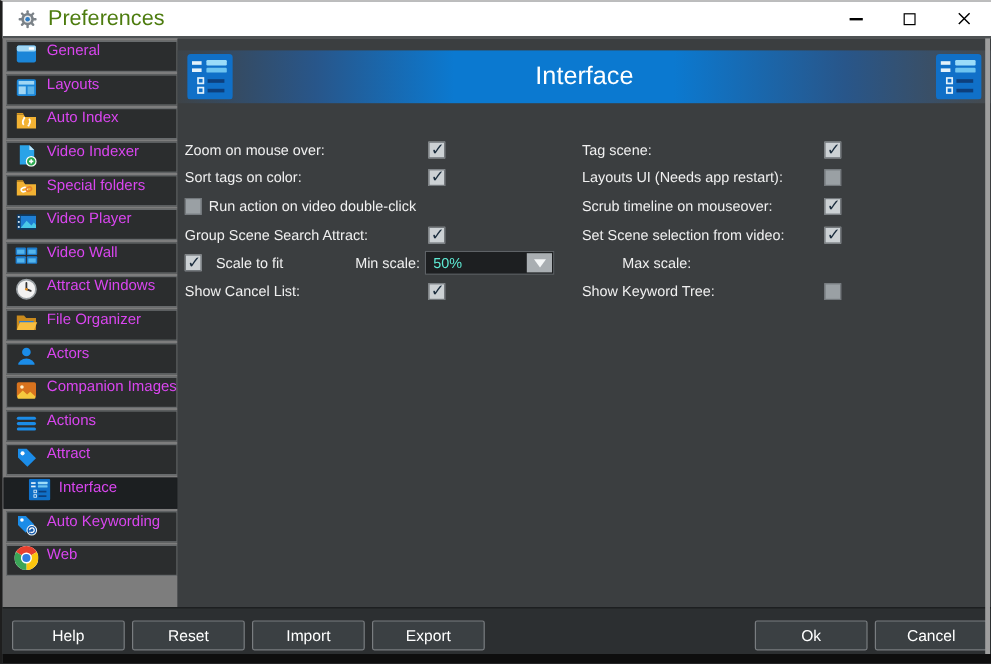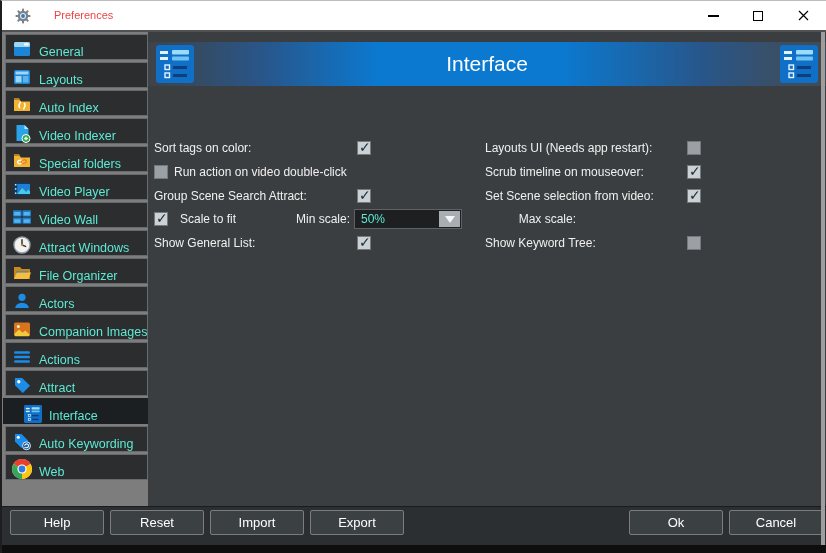--- a/index.html
+++ b/index.html
@@ -3,28 +3,28 @@
 <meta charset="utf-8">
 <style>
   html,body{margin:0;padding:0;background:#222;}
   .window{position:relative;width:826px;height:553px;background:#3b3e40;overflow:hidden;
           font-family:"Liberation Sans","DejaVu Sans",sans-serif;
           box-sizing:border-box;border-left:2px solid #1e1e1e;border-top:1px solid #bdbdbd;}
   
   .titlebar{position:absolute;top:0;left:0;right:0;height:29px;background:#ffffff;border-bottom:2px solid #4e5254;}
   .tb-icon{position:absolute;left:13px;top:7px;width:16px;height:16px;}
   .tb-icon svg{width:100%;height:100%;display:block;}
-  .tb-title{position:absolute;left:52px;top:0;line-height:29px;font-size:11px;color:#ef4444;}
+  .tb-title{position:absolute;left:38px;top:0;line-height:29px;font-size:18px;color:#4d7c0f;}
   .wbtn{position:absolute;top:0;width:30px;height:29px;display:flex;align-items:center;justify-content:center;}
   .min-glyph{width:11px;height:2px;background:#000;}
   .max-glyph{width:10px;height:10px;border:1px solid #000;box-sizing:border-box;}
   
   .sidebar{position:absolute;left:0;top:31px;width:146px;height:474px;background:#7d7d7d;padding-top:2px;box-sizing:border-box;}
-  .sbitem{height:26px;margin:0 0 2px 3px;background:#2b2d2e;border:1px solid #686b6d;display:flex;align-items:flex-end;
-          padding-left:6px;box-sizing:border-box;color:#5eead4;cursor:default;}
+  .sbitem{height:26px;margin:0 0 2px 3px;background:#2b2d2e;border:1px solid #686b6d;display:flex;align-items:flex-start;
+          padding-left:6px;box-sizing:border-box;color:#d946ef;cursor:default;}
   .sbitem.selected{margin-left:1px;background:#1c1f21;border-color:#1c1f21;padding-left:20px;}
   .si{width:20px;height:20px;display:inline-flex;flex:none;}
   .si svg{width:100%;height:100%;display:block;}
   .sbitem.selected .si{width:18px;height:18px;}
   .silbl{margin-left:7px;font-size:12.5px;white-space:nowrap;}
   
   .main{position:absolute;left:146px;top:31px;right:0;height:474px;background:#3b3e40;}
   .band{position:absolute;top:10px;left:0;right:0;height:44px;
         background:linear-gradient(90deg,#3e4347 0%,#28568a 17%,#0b79d0 34%,#0b79d0 61%,#28568a 82%,#464a4d 100%);}
   .band-title{position:absolute;left:0;right:0;top:0;text-align:center;line-height:44px;font-size:21px;color:#ffffff;}
@@ -38,21 +38,21 @@
   .cb{position:absolute;top:3px;width:14px;height:14px;background:#9aa0a4;border:1px solid #74797d;box-sizing:border-box;}
   .cb.checked{background:#ccd1d4;}
   .cb.checked::after{content:"\2713";position:absolute;left:1px;top:-3px;font-size:14px;font-weight:bold;color:#1a2c3d;}
   .cb.focused{background:#53575a;border:1px dashed #c8c8c8;}
   .dd{position:absolute;top:0;height:20px;background:#1d1f21;border:1px solid #5e6266;box-sizing:border-box;}
   .ddval{position:absolute;left:6px;top:0;line-height:18px;font-size:12px;color:#5eead4;}
   .ddarrow{position:absolute;top:1px;right:1px;bottom:1px;width:21px;background:#a9aeb2;display:flex;align-items:center;justify-content:center;}
   .ddarrow::after{content:"";border-left:5px solid transparent;border-right:5px solid transparent;border-top:7px solid #f4f6f7;}
   
   .footer{position:absolute;left:0;top:505px;width:100%;height:40px;background:#2c2f31;border-top:1px solid #1a1c1d;box-sizing:border-box;}
-  .btn{position:absolute;top:3px;width:94px;height:25px;background:#3b4043;border:1px solid #797d80;border-radius:2px;
+  .btn{position:absolute;top:10px;width:94px;height:25px;background:#3b4043;border:1px solid #797d80;border-radius:2px;
        color:#fff;font-size:13px;text-align:center;line-height:23px;box-sizing:border-box;cursor:default;}
   .bottomstrip{position:absolute;left:0;bottom:0;width:100%;height:8px;background:#0e0e0e;}
   .edgestrip{position:absolute;right:1px;top:31px;bottom:8px;width:4px;background:#9e9e9e;}
 </style>
 </head>
 <body>
 
 <div class="window">
 
   <div class="titlebar">
@@ -295,20 +295,26 @@
             <rect x="16" y="5" width="17" height="4.5" rx="1" fill="#9bdcf9"></rect>
             <rect x="16" y="11.5" width="17" height="4" rx="1" fill="#6ec4f0"></rect>
             <rect x="9" y="20" width="4.5" height="4.5" fill="none" stroke="#e4f2fb" stroke-width="1.4"></rect>
             <rect x="17" y="21" width="14" height="3" fill="#0d3f7c"></rect>
             <rect x="9" y="28" width="4.5" height="4.5" fill="none" stroke="#e4f2fb" stroke-width="1.4"></rect>
             <rect x="17" y="29" width="14" height="3" fill="#0d3f7c"></rect>
           </svg>
         </span>
     </div>
 
+    <div class="row" style="top:83px">
+      <span class="lbl" style="left:6px">Zoom on mouse over:</span>
+      <span class="cb checked" style="left:209px"></span>
+      <span class="lbl" style="left:337px">Tag scene:</span>
+      <span class="cb checked" style="left:539px"></span>
+    </div>
     <div class="row" style="top:106px">
       <span class="lbl" style="left:6px">Sort tags on color:</span>
       <span class="cb checked" style="left:209px"></span>
       <span class="lbl" style="left:337px">Layouts UI (Needs app restart):</span>
       <span class="cb" style="left:539px"></span>
     </div>
     <div class="row" style="top:130px">
       <span class="cb" style="left:6px"></span>
       <span class="lbl" style="left:26px">Run action on video double-click</span>
       <span class="lbl" style="left:337px">Scrub timeline on mouseover:</span>
@@ -324,21 +330,21 @@
       <span class="cb checked" style="left:6px"></span>
       <span class="lbl" style="left:32px">Scale to fit</span>
       <span class="lbl ra" style="left:146px;width:56px">Min scale:</span>
       <span class="dd" style="left:206px;width:108px">
         <span class="ddval">50%</span>
         <span class="ddarrow"></span>
       </span>
       <span class="lbl ra" style="left:368px;width:60px">Max scale:</span>
     </div>
     <div class="row" style="top:201px">
-      <span class="lbl" style="left:6px">Show General List:</span>
+      <span class="lbl" style="left:6px">Show Cancel List:</span>
       <span class="cb checked" style="left:209px"></span>
       <span class="lbl" style="left:337px">Show Keyword Tree:</span>
       <span class="cb" style="left:539px"></span>
     </div>
   </div>
 
   <div class="footer">
     <div class="btn" style="left:8px">Help</div>
     <div class="btn" style="left:108px">Reset</div>
     <div class="btn" style="left:208px">Import</div>

